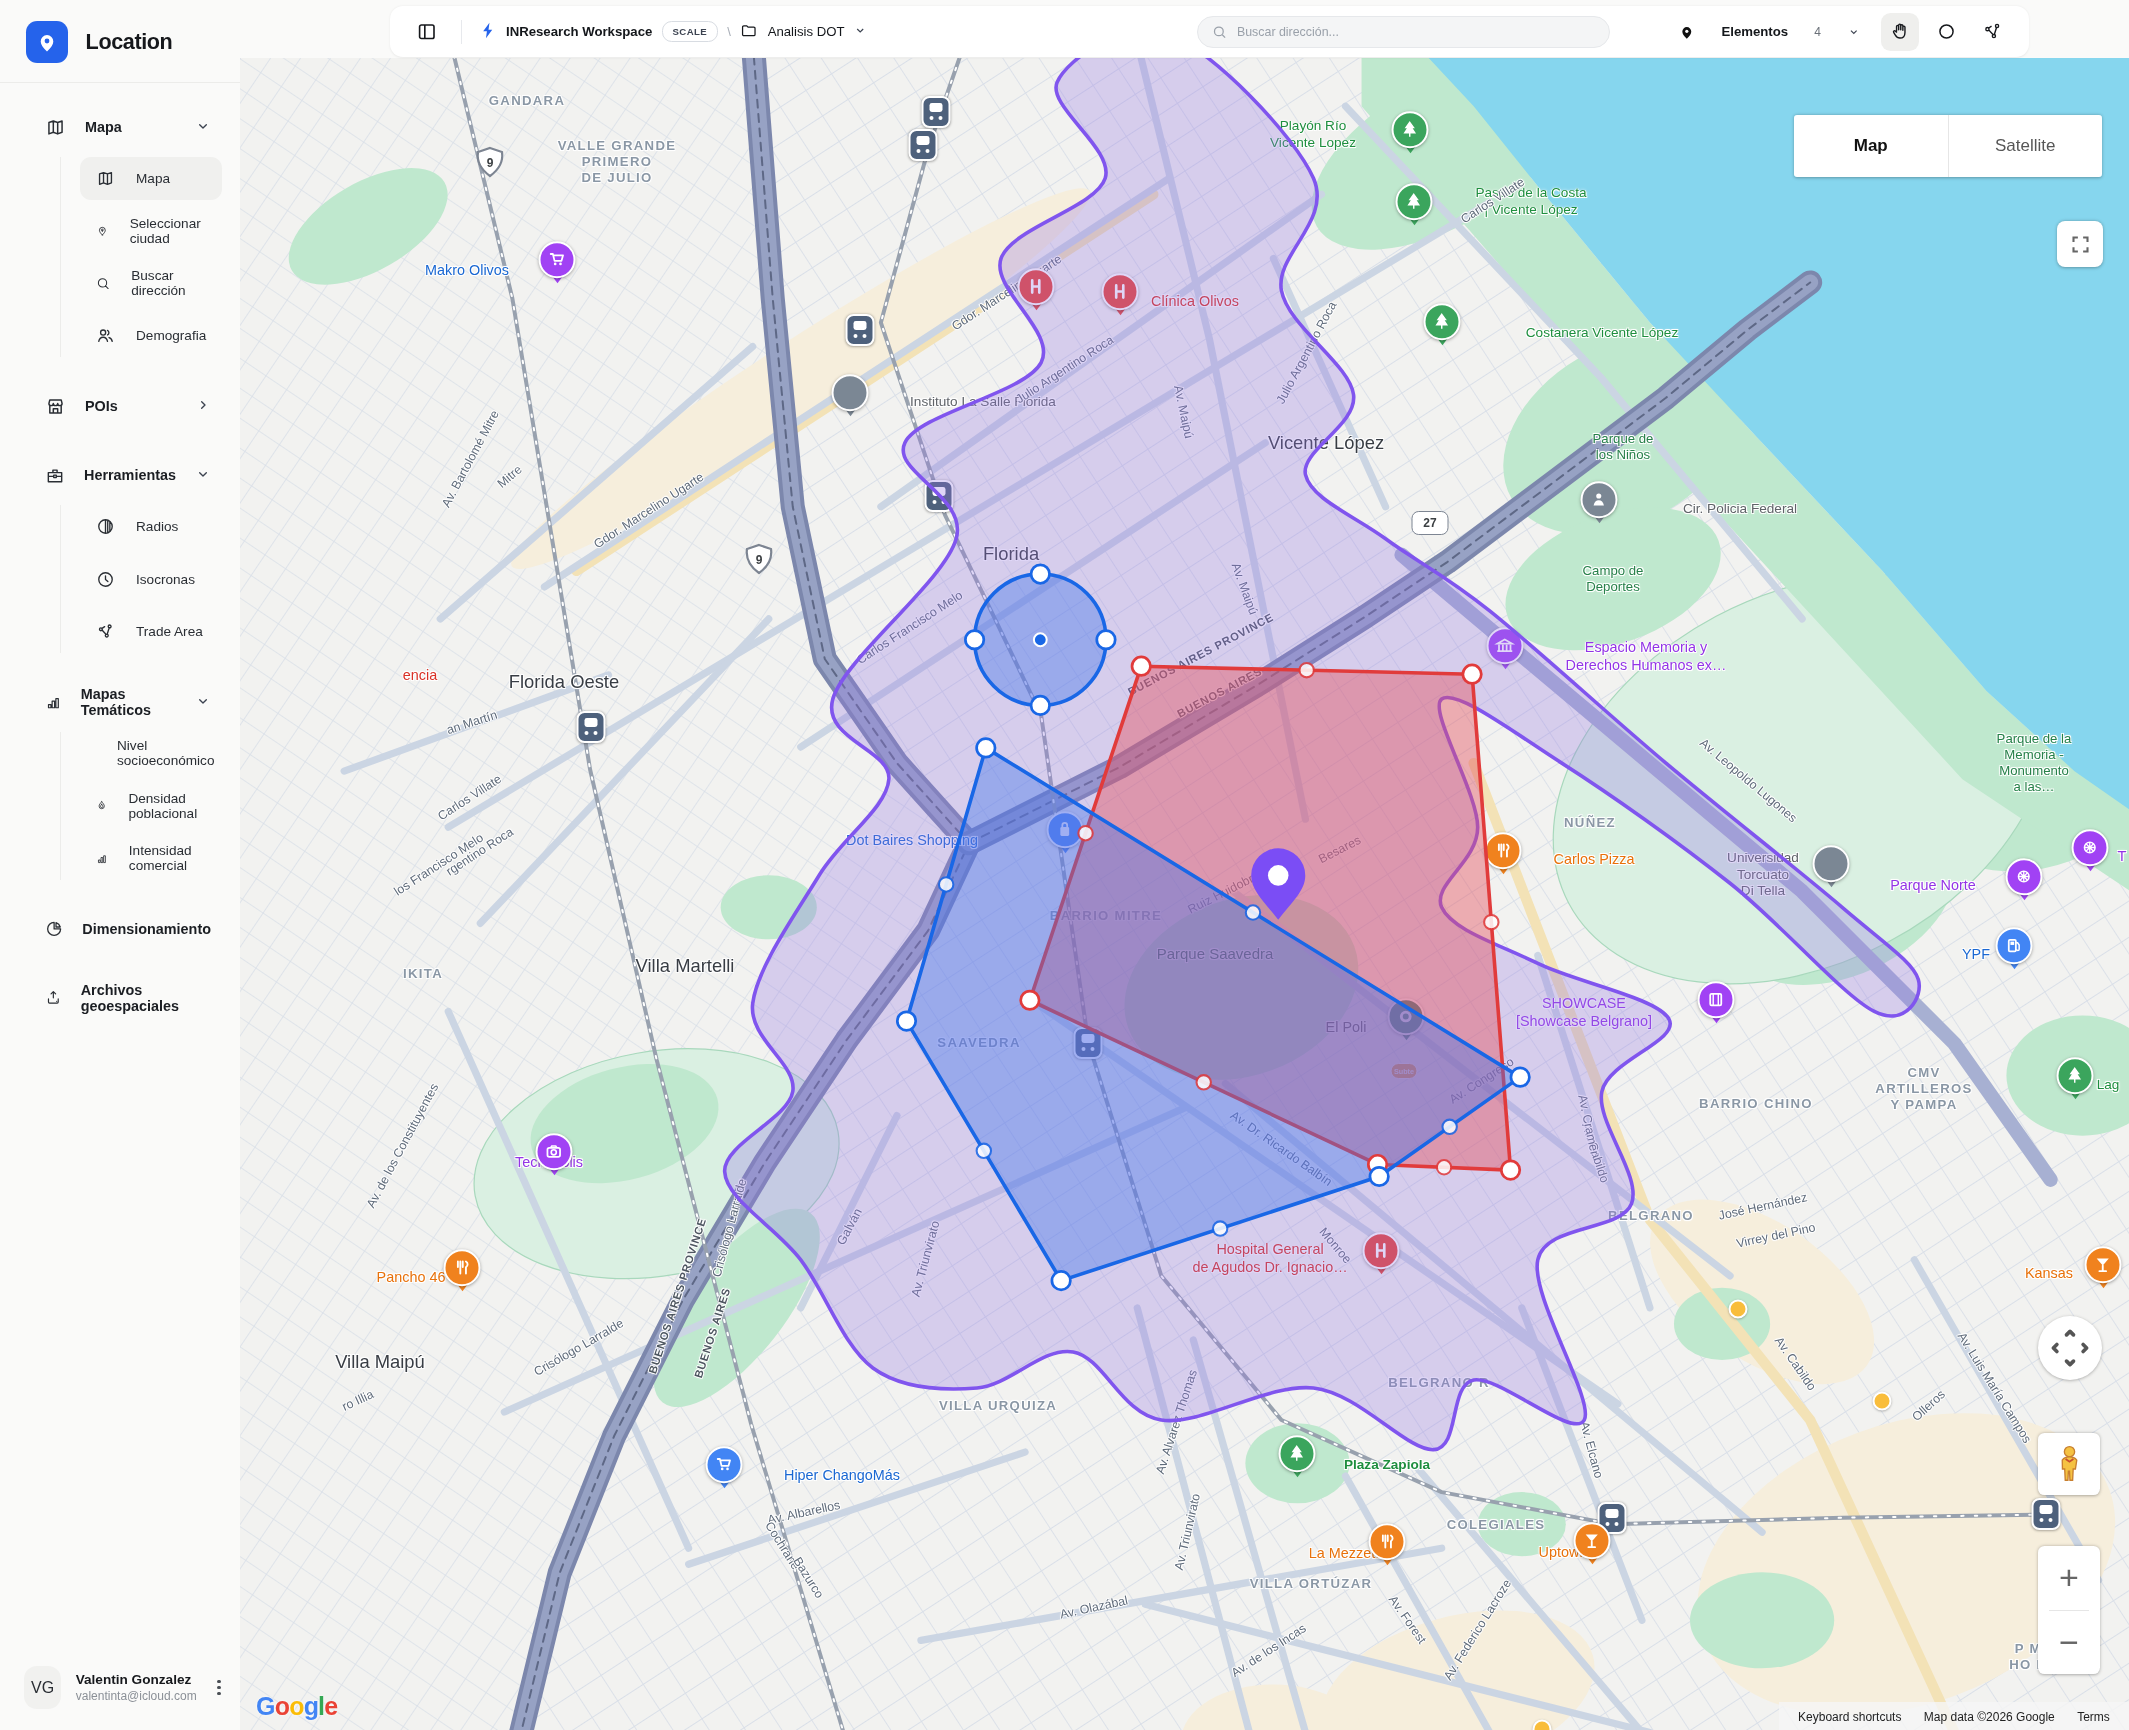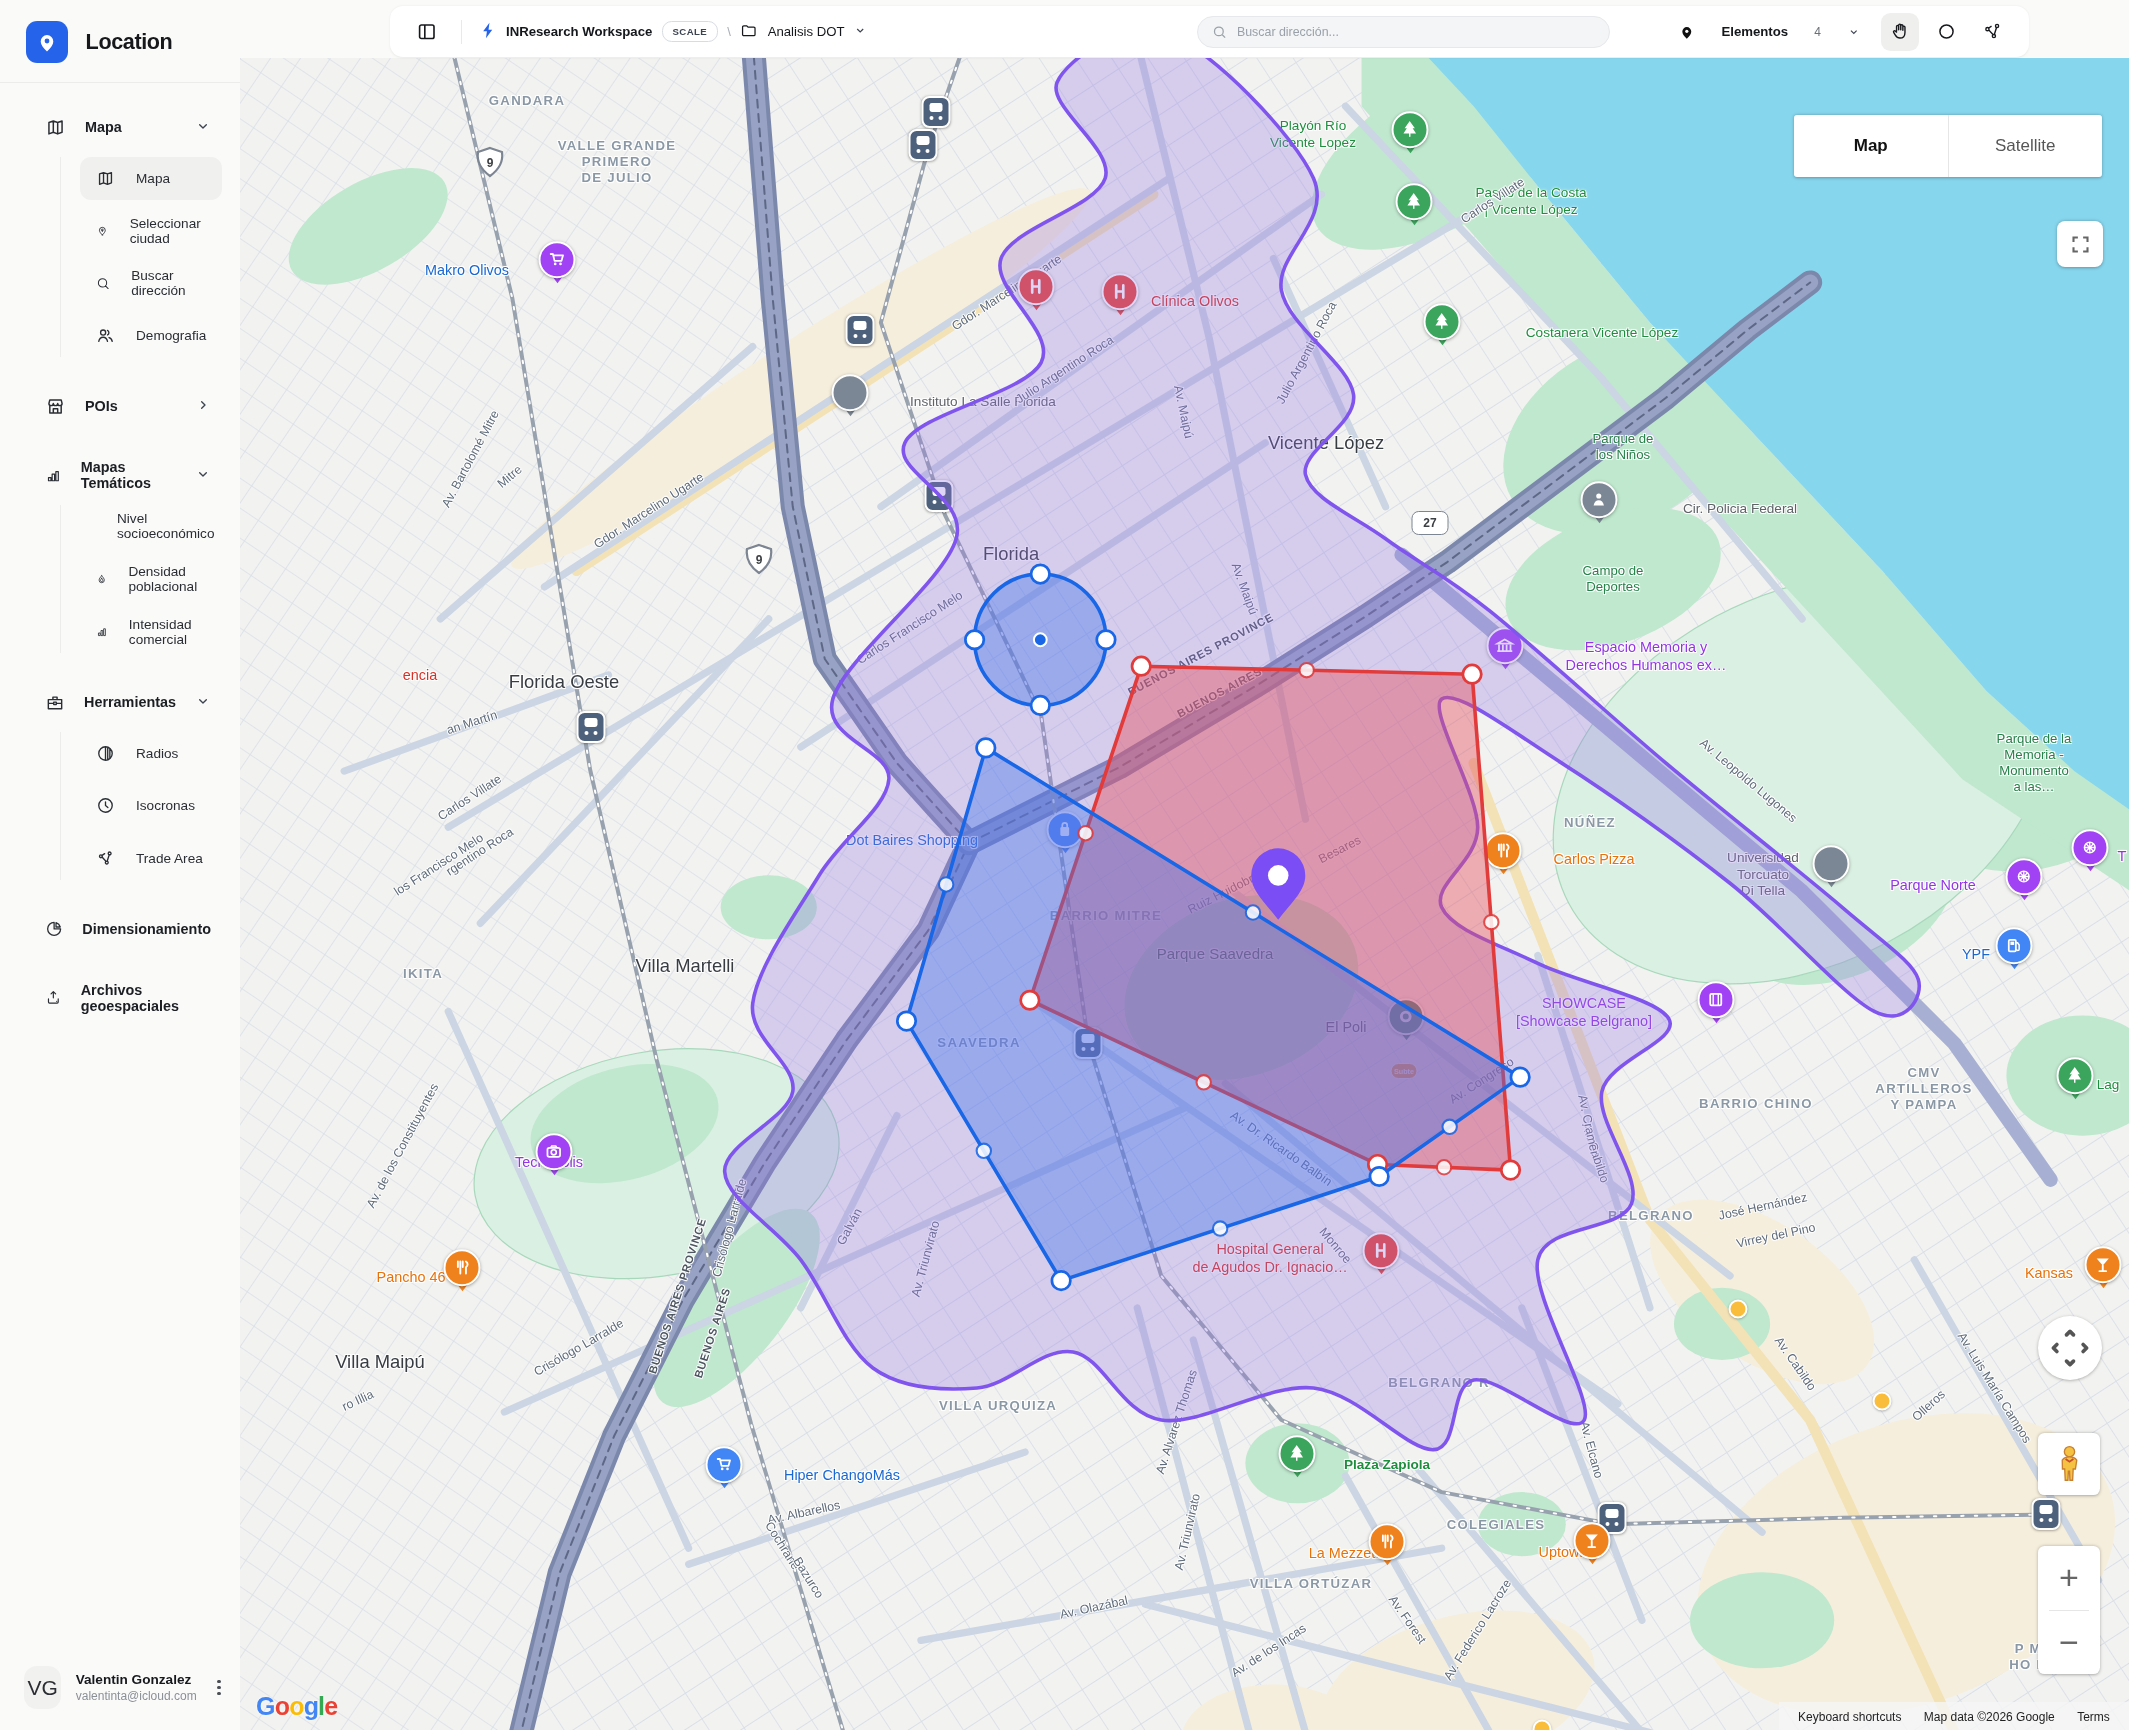--- a/index.html
+++ b/index.html
@@ -13,21 +13,21 @@
   .sec{margin-top:29px}
   .sec:first-child{margin-top:0}
   .sec-h{height:40px;display:flex;align-items:center;gap:19px;padding:0 29px 0 45px;cursor:pointer}
   .sec-h .lab{font-size:14.4px;font-weight:600;color:#1B1E23}
   .sec-h .chev{margin-left:auto}
   .items{margin:6.4px 0 0 60px;border-left:1.6px solid #ECECEA}
   .item{height:43px;margin:9.6px 17.6px 9.6px 19px;border-radius:11.2px;display:flex;align-items:center;gap:21px;padding:0 16px;cursor:pointer}
   .item.active{background:#F0F0EE}
   .item .lab{font-size:13.6px;color:#2A2E34}
   .user{position:absolute;left:24px;right:13px;bottom:21px;display:flex;align-items:center;gap:14.4px}
-  .avatar{width:43px;height:43px;border-radius:13px;background:#F1F1EF;display:flex;align-items:center;justify-content:center;font-size:21px;color:#2A2E34}
+  .avatar{width:43px;height:43px;border-radius:13px;background:#F1F1EF;display:flex;align-items:center;justify-content:center;font-size:16px;color:#2A2E34}
   .uname{font-size:13.6px;font-weight:700;color:#16181C}
   .umail{font-size:12px;color:#8B9097;margin-top:2.4px}
   .kebab{margin-left:auto;display:flex;flex-direction:column;gap:3.2px;padding:6.4px;cursor:pointer}
   .kebab i{width:3.2px;height:3.2px;border-radius:50%;background:#4A4F55}
   
   #topbar{position:absolute;left:390px;top:6.4px;width:1639px;height:51px;background:#fff;border-radius:13px;box-shadow:0 0.8px 2.4px rgba(0,0,0,.07);display:flex;align-items:center;padding:0 17.6px 0 21px;z-index:30}
   .tb-div{width:0.8px;height:24px;background:#E7E9ED;margin:0 17.6px}
   .bc-sep{color:#A6ACB5;font-size:13px;margin:0 9.6px}
   .bc-ws{font-size:13.2px;font-weight:600;color:#14171B;margin-left:8px}
   .badge{border:1.2px solid #D8DCE2;border-radius:9.6px;padding:4px 9.6px;font-size:9.6px;font-weight:700;color:#3B4250;margin-left:9.6px;letter-spacing:0.4px}
@@ -148,20 +148,51 @@
           </svg>
           <span class="lab">POIs</span>
           <span class="chev"><svg width="16" height="16" viewBox="0 0 24 24" fill="none" stroke="#3B4250" stroke-width="2" stroke-linecap="round" stroke-linejoin="round">
               <path d="M10 7l5 5-5 5"></path>
             </svg></span>
         </div>
       </div>
       <div class="sec">
         <div class="sec-h">
           <svg width="21" height="21" viewBox="0 0 24 24" fill="none" stroke="#2A2E34" stroke-width="1.7" stroke-linecap="round" stroke-linejoin="round">
+            <path d="M4 8.5h16v11H4zM9.5 8.5v-3h5v3M4 13h6.5M13.5 13H20M10.5 11.5h3v3h-3z"></path>
+          </svg>
+          <span class="lab">Herramientas</span>
+          <span class="chev"><svg width="16" height="16" viewBox="0 0 24 24" fill="none" stroke="#3B4250" stroke-width="2" stroke-linecap="round" stroke-linejoin="round">
+              <path d="M7 10l5 5 5-5"></path>
+            </svg></span>
+        </div>
+        <div class="items">
+          <div class="item">
+            <svg width="19" height="19" viewBox="0 0 24 24" fill="none" stroke="#2A2E34" stroke-width="1.7" stroke-linecap="round" stroke-linejoin="round">
+              <path d="M12 20.5a8.5 8.5 0 1 1 0-17 8.5 8.5 0 0 1 0 17zM12 4v16M14.8 4.5v15M17.5 6v12"></path>
+            </svg>
+            <span class="lab">Radios</span>
+          </div>
+          <div class="item">
+            <svg width="19" height="19" viewBox="0 0 24 24" fill="none" stroke="#2A2E34" stroke-width="1.7" stroke-linecap="round" stroke-linejoin="round">
+              <path d="M12 20.5a8.5 8.5 0 1 1 0-17 8.5 8.5 0 0 1 0 17zM12 7.5V12l3 2.5"></path>
+            </svg>
+            <span class="lab">Isocronas</span>
+          </div>
+          <div class="item">
+            <svg width="19" height="19" viewBox="0 0 24 24" fill="none" stroke="#2A2E34" stroke-width="1.7" stroke-linecap="round" stroke-linejoin="round">
+              <path d="M7.3 8.3 10.9 5.9M16.7 7.2l-2.6 8.3M7.9 10.4 12.5 15.5M6.2 11.1a1.8 1.8 0 1 0 0-3.6 1.8 1.8 0 0 0 0 3.6zM17.2 7.4a1.8 1.8 0 1 0 0-3.6 1.8 1.8 0 0 0 0 3.6zM13.6 19a1.8 1.8 0 1 0 0-3.6 1.8 1.8 0 0 0 0 3.6z"></path>
+            </svg>
+            <span class="lab">Trade Area</span>
+          </div>
+        </div>
+      </div>
+      <div class="sec">
+        <div class="sec-h">
+          <svg width="21" height="21" viewBox="0 0 24 24" fill="none" stroke="#2A2E34" stroke-width="1.7" stroke-linecap="round" stroke-linejoin="round">
             <path d="M5 19.5v-4.5h3.5v4.5zM10.2 19.5V10h3.5v9.5zM15.5 19.5V6.5H19v13z"></path>
           </svg>
           <span class="lab">Mapas Temáticos</span>
           <span class="chev"><svg width="16" height="16" viewBox="0 0 24 24" fill="none" stroke="#3B4250" stroke-width="2" stroke-linecap="round" stroke-linejoin="round">
               <path d="M7 10l5 5 5-5"></path>
             </svg></span>
         </div>
         <div class="items">
           <div class="item">
             <svg width="19" height="19" viewBox="0 0 24 24" fill="none" stroke="#2A2E34" stroke-width="1.7" stroke-linecap="round" stroke-linejoin="round">
@@ -173,51 +204,20 @@
             <svg width="19" height="19" viewBox="0 0 24 24" fill="none" stroke="#2A2E34" stroke-width="1.7" stroke-linecap="round" stroke-linejoin="round">
               <path d="M12 4c2.8 3.4 5.5 6.3 5.5 9.3a5.5 5.5 0 0 1-11 0C6.5 10.3 9.2 7.4 12 4zM12 9.5c1.3 1.6 2.5 3 2.5 4.4a2.5 2.5 0 0 1-5 0c0-1.4 1.2-2.8 2.5-4.4z"></path>
             </svg>
             <span class="lab">Densidad poblacional</span>
           </div>
           <div class="item">
             <svg width="19" height="19" viewBox="0 0 24 24" fill="none" stroke="#2A2E34" stroke-width="1.7" stroke-linecap="round" stroke-linejoin="round">
               <path d="M5 19.5v-4.5h3.5v4.5zM10.2 19.5V10h3.5v9.5zM15.5 19.5V6.5H19v13z"></path>
             </svg>
             <span class="lab">Intensidad comercial</span>
-          </div>
-        </div>
-      </div>
-      <div class="sec">
-        <div class="sec-h">
-          <svg width="21" height="21" viewBox="0 0 24 24" fill="none" stroke="#2A2E34" stroke-width="1.7" stroke-linecap="round" stroke-linejoin="round">
-            <path d="M4 8.5h16v11H4zM9.5 8.5v-3h5v3M4 13h6.5M13.5 13H20M10.5 11.5h3v3h-3z"></path>
-          </svg>
-          <span class="lab">Herramientas</span>
-          <span class="chev"><svg width="16" height="16" viewBox="0 0 24 24" fill="none" stroke="#3B4250" stroke-width="2" stroke-linecap="round" stroke-linejoin="round">
-              <path d="M7 10l5 5 5-5"></path>
-            </svg></span>
-        </div>
-        <div class="items">
-          <div class="item">
-            <svg width="19" height="19" viewBox="0 0 24 24" fill="none" stroke="#2A2E34" stroke-width="1.7" stroke-linecap="round" stroke-linejoin="round">
-              <path d="M12 20.5a8.5 8.5 0 1 1 0-17 8.5 8.5 0 0 1 0 17zM12 4v16M14.8 4.5v15M17.5 6v12"></path>
-            </svg>
-            <span class="lab">Radios</span>
-          </div>
-          <div class="item">
-            <svg width="19" height="19" viewBox="0 0 24 24" fill="none" stroke="#2A2E34" stroke-width="1.7" stroke-linecap="round" stroke-linejoin="round">
-              <path d="M12 20.5a8.5 8.5 0 1 1 0-17 8.5 8.5 0 0 1 0 17zM12 7.5V12l3 2.5"></path>
-            </svg>
-            <span class="lab">Isocronas</span>
-          </div>
-          <div class="item">
-            <svg width="19" height="19" viewBox="0 0 24 24" fill="none" stroke="#2A2E34" stroke-width="1.7" stroke-linecap="round" stroke-linejoin="round">
-              <path d="M7.3 8.3 10.9 5.9M16.7 7.2l-2.6 8.3M7.9 10.4 12.5 15.5M6.2 11.1a1.8 1.8 0 1 0 0-3.6 1.8 1.8 0 0 0 0 3.6zM17.2 7.4a1.8 1.8 0 1 0 0-3.6 1.8 1.8 0 0 0 0 3.6zM13.6 19a1.8 1.8 0 1 0 0-3.6 1.8 1.8 0 0 0 0 3.6z"></path>
-            </svg>
-            <span class="lab">Trade Area</span>
           </div>
         </div>
       </div>
       <div class="sec">
         <div class="sec-h">
           <svg width="21" height="21" viewBox="0 0 24 24" fill="none" stroke="#2A2E34" stroke-width="1.7" stroke-linecap="round" stroke-linejoin="round">
             <path d="M12 4a8.5 8.5 0 1 0 8.5 8.5H12zM14.5 4.4A8.5 8.5 0 0 1 20.1 10H14.5z"></path>
           </svg>
           <span class="lab">Dimensionamiento</span>
         </div>

